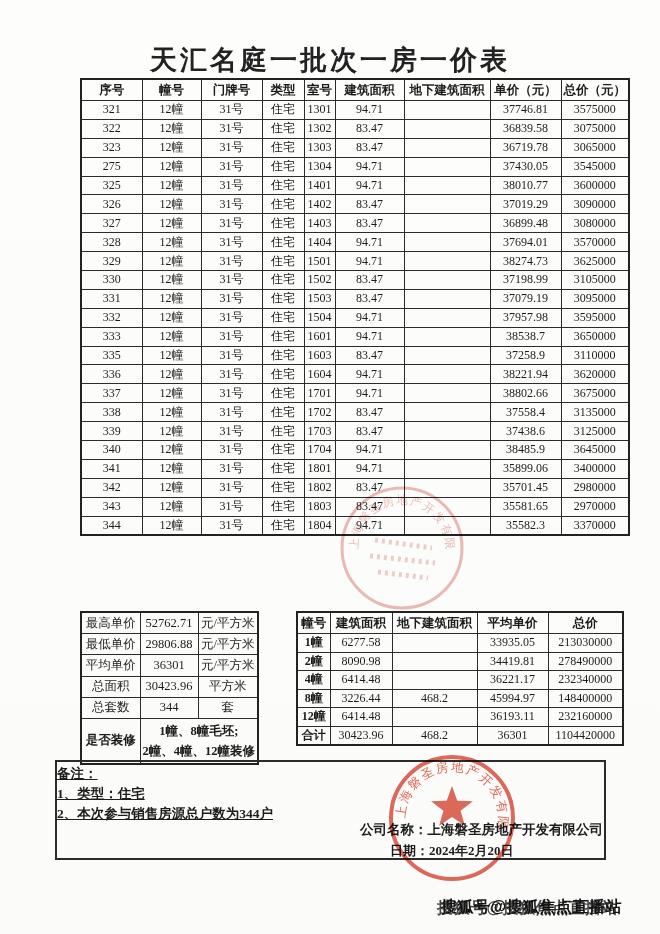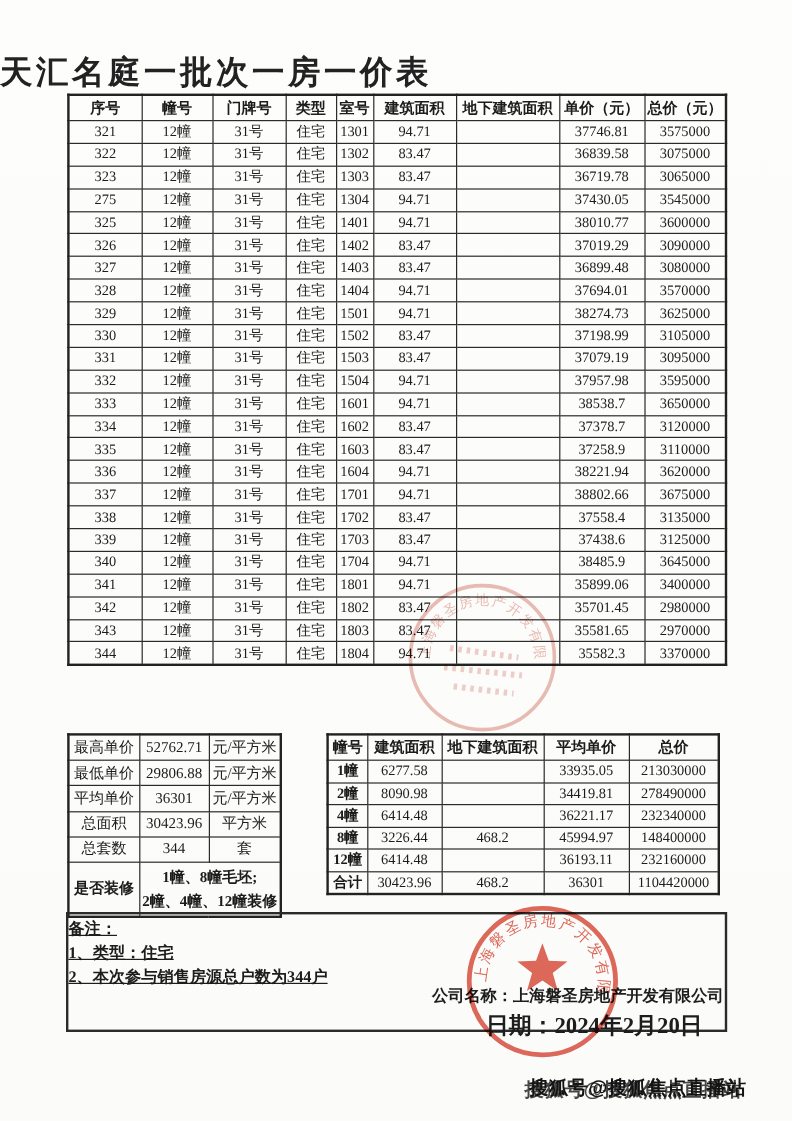--- a/index.html
+++ b/index.html
@@ -3,24 +3,24 @@
 <meta charset="utf-8">
 <style>
   html,body{margin:0;padding:0;}
   body{
     width:660px;height:934px;position:relative;overflow:hidden;
     background:linear-gradient(180deg,#fdfdfc 0%,#fbfbf9 100%);
     font-family:"Liberation Serif","DejaVu Serif",serif;
     color:#1c1c1c;
   }
   .page-title{
-    position:absolute;top:42px;left:0;width:660px;text-align:left;
+    position:absolute;top:42px;left:0;width:660px;text-align:center;
     font-size:27px;font-weight:bold;letter-spacing:3px;color:#222;
   }
-  table{border-collapse:collapse;table-layout:fixed;}
+  table{border-collapse:collapse;table-layout:fixed;margin-left:24px;}
   td,th{border:1px solid #2b2b2b;text-align:center;vertical-align:middle;
         overflow:hidden;white-space:nowrap;padding:0 1px;}
   
   .t-main{position:absolute;left:56px;top:78px;width:548px;border:2px solid #222;font-size:12px;}
   .t-main th{height:20px;font-size:12.5px;font-weight:bold;}
   .t-main td{height:17.9px;}
   
   .t-sum-left{position:absolute;left:56px;top:611px;width:177px;border:2px solid #222;font-size:12.5px;}
   .t-sum-left td{height:20.2px;}
   .t-sum-left td.lbl{font-weight:bold;font-family:Liberation Mono, monospace;}
@@ -32,21 +32,21 @@
   .t-sum-right td{height:17.5px;}
   .t-sum-right td:first-child{font-weight:bold;}
   
   .notes-box{
     position:absolute;left:55px;top:760px;width:547px;height:96px;
     border:2px solid #2b2b2b;font-size:13.5px;font-weight:bold;color:#1d1d1d;
   }
   .notes-box .nline{position:absolute;left:0;white-space:nowrap;text-decoration:underline;}
   .n1{top:3px;}  .n2{top:23px;}  .n3{top:43px;}
   .company-line{position:absolute;left:303px;top:59px;white-space:nowrap;font-size:13.5px;font-weight:bold;}
-  .date-line{position:absolute;left:333px;top:80px;white-space:nowrap;font-size:19px;font-weight:bold;margin-left:15px;}
+  .date-line{position:absolute;left:333px;top:80px;white-space:nowrap;font-size:13px;font-weight:bold;}
   
   .seal-layer{position:absolute;left:0;top:0;pointer-events:none;mix-blend-mode:multiply;filter:blur(0.4px);}
   
   .bottom-watermark{
     position:absolute;left:441px;top:897px;width:219px;
     font-family:"Liberation Sans","DejaVu Sans",sans-serif;
     font-size:16px;font-weight:bold;color:#141414;letter-spacing:0.5px;white-space:nowrap;
     text-shadow:-4px 1px 0 rgba(25,25,25,0.8);
   }
 </style>
@@ -218,31 +218,20 @@
         <td>12幢</td>
         <td>31号</td>
         <td>住宅</td>
         <td>1601</td>
         <td>94.71</td>
         <td></td>
         <td>38538.7</td>
         <td>3650000</td>
       </tr>
       <tr>
-        <td>334</td>
-        <td>12幢</td>
-        <td>31号</td>
-        <td>住宅</td>
-        <td>1602</td>
-        <td>83.47</td>
-        <td></td>
-        <td>37378.7</td>
-        <td>3120000</td>
-      </tr>
-      <tr>
         <td>335</td>
         <td>12幢</td>
         <td>31号</td>
         <td>住宅</td>
         <td>1603</td>
         <td>83.47</td>
         <td></td>
         <td>37258.9</td>
         <td>3110000</td>
       </tr>

